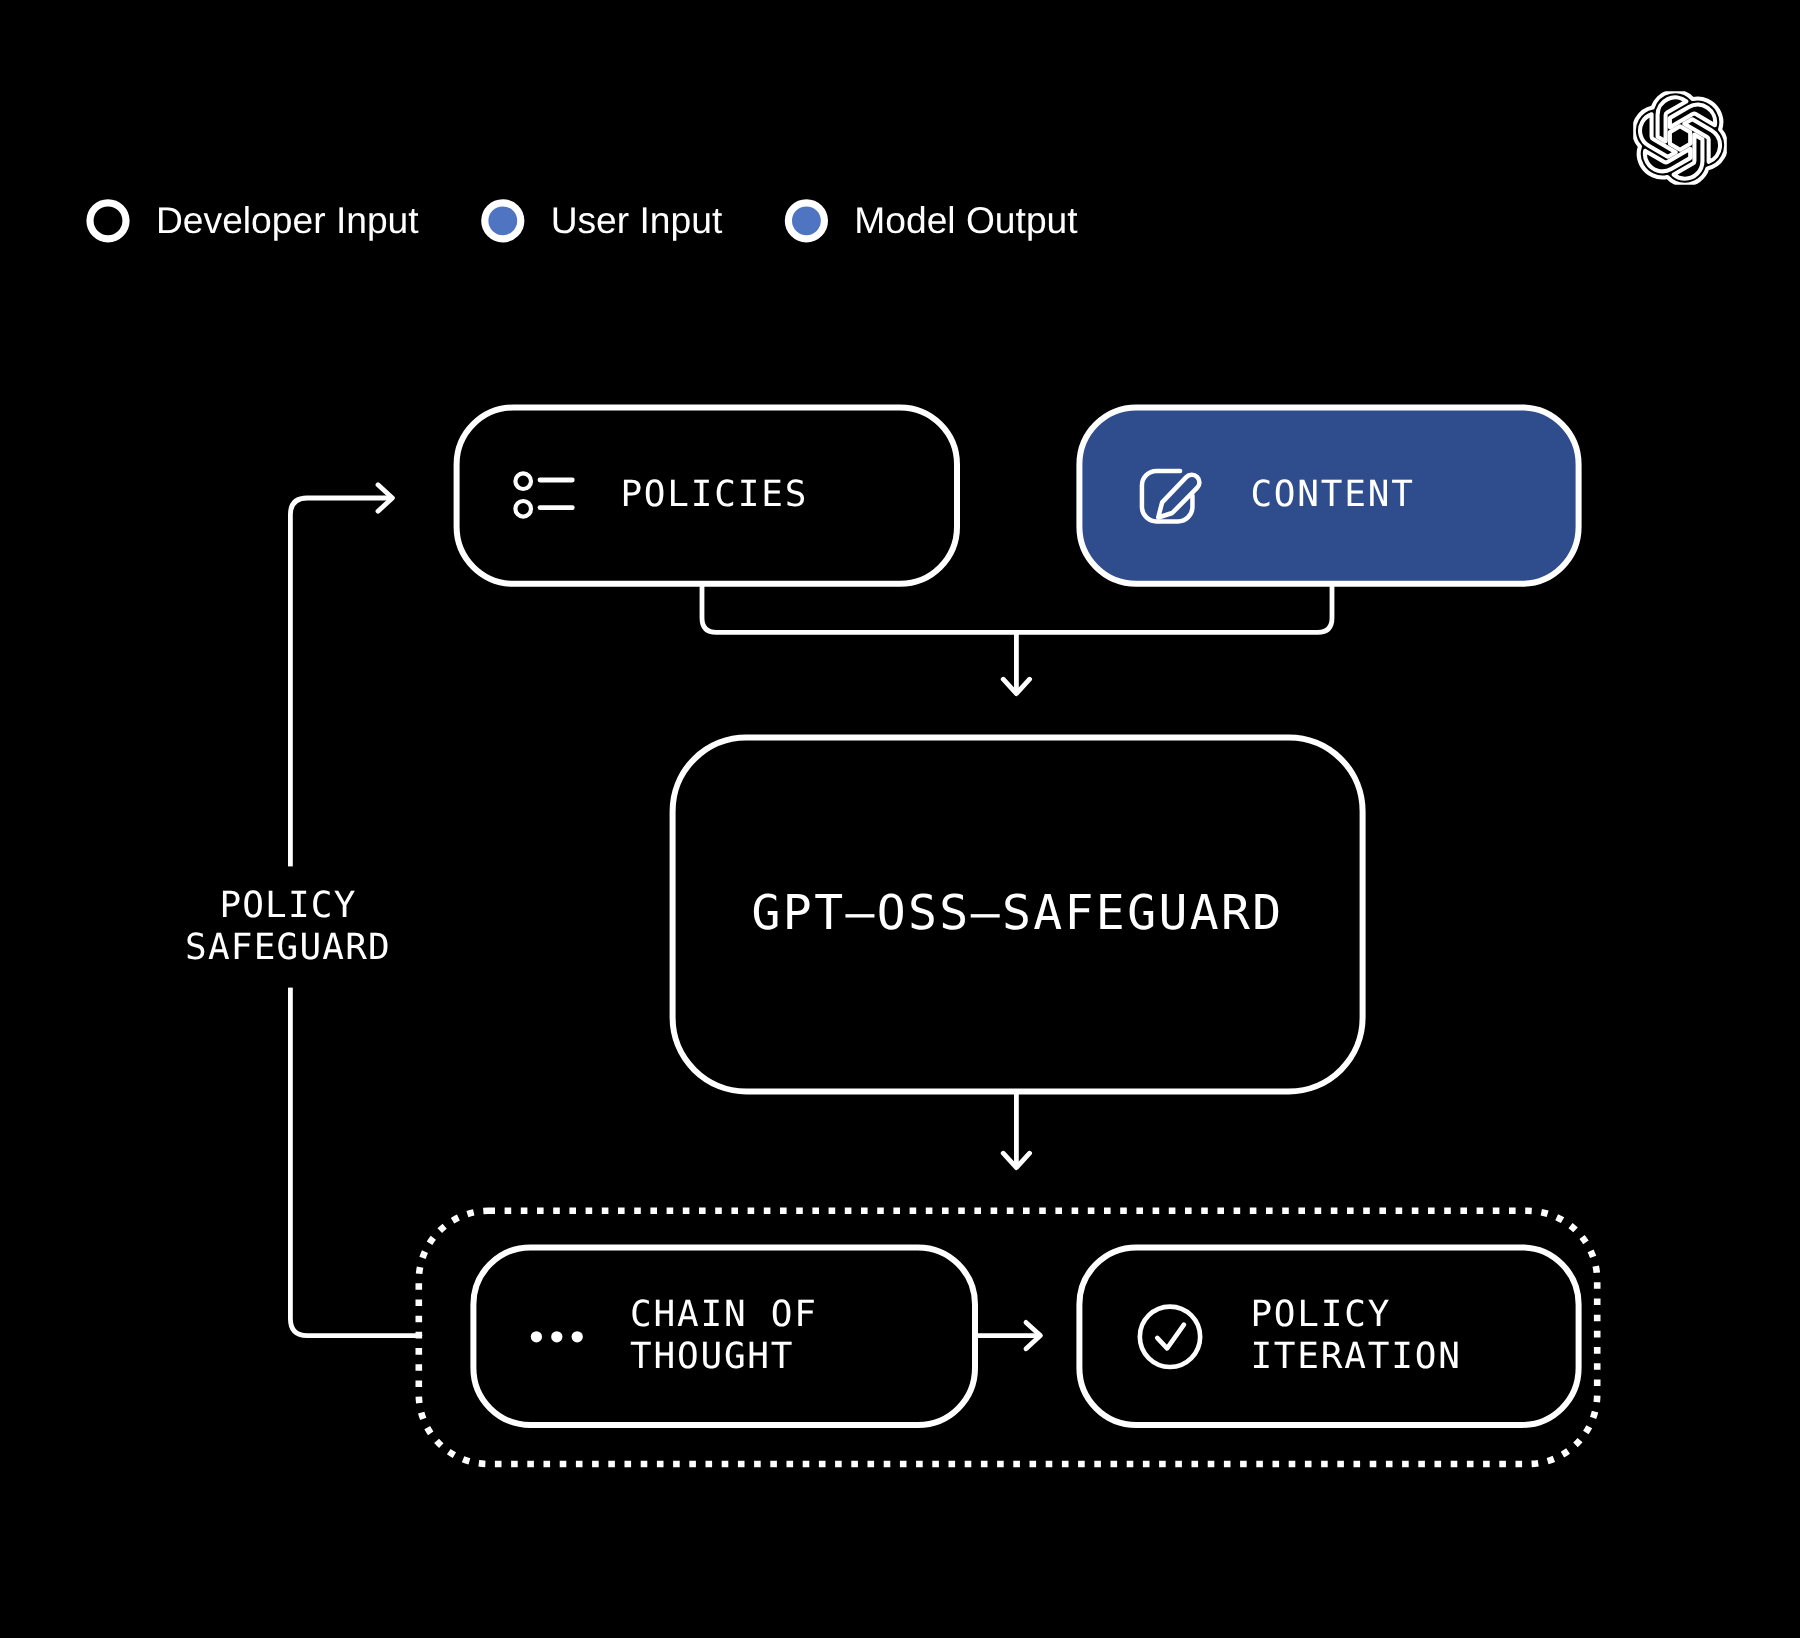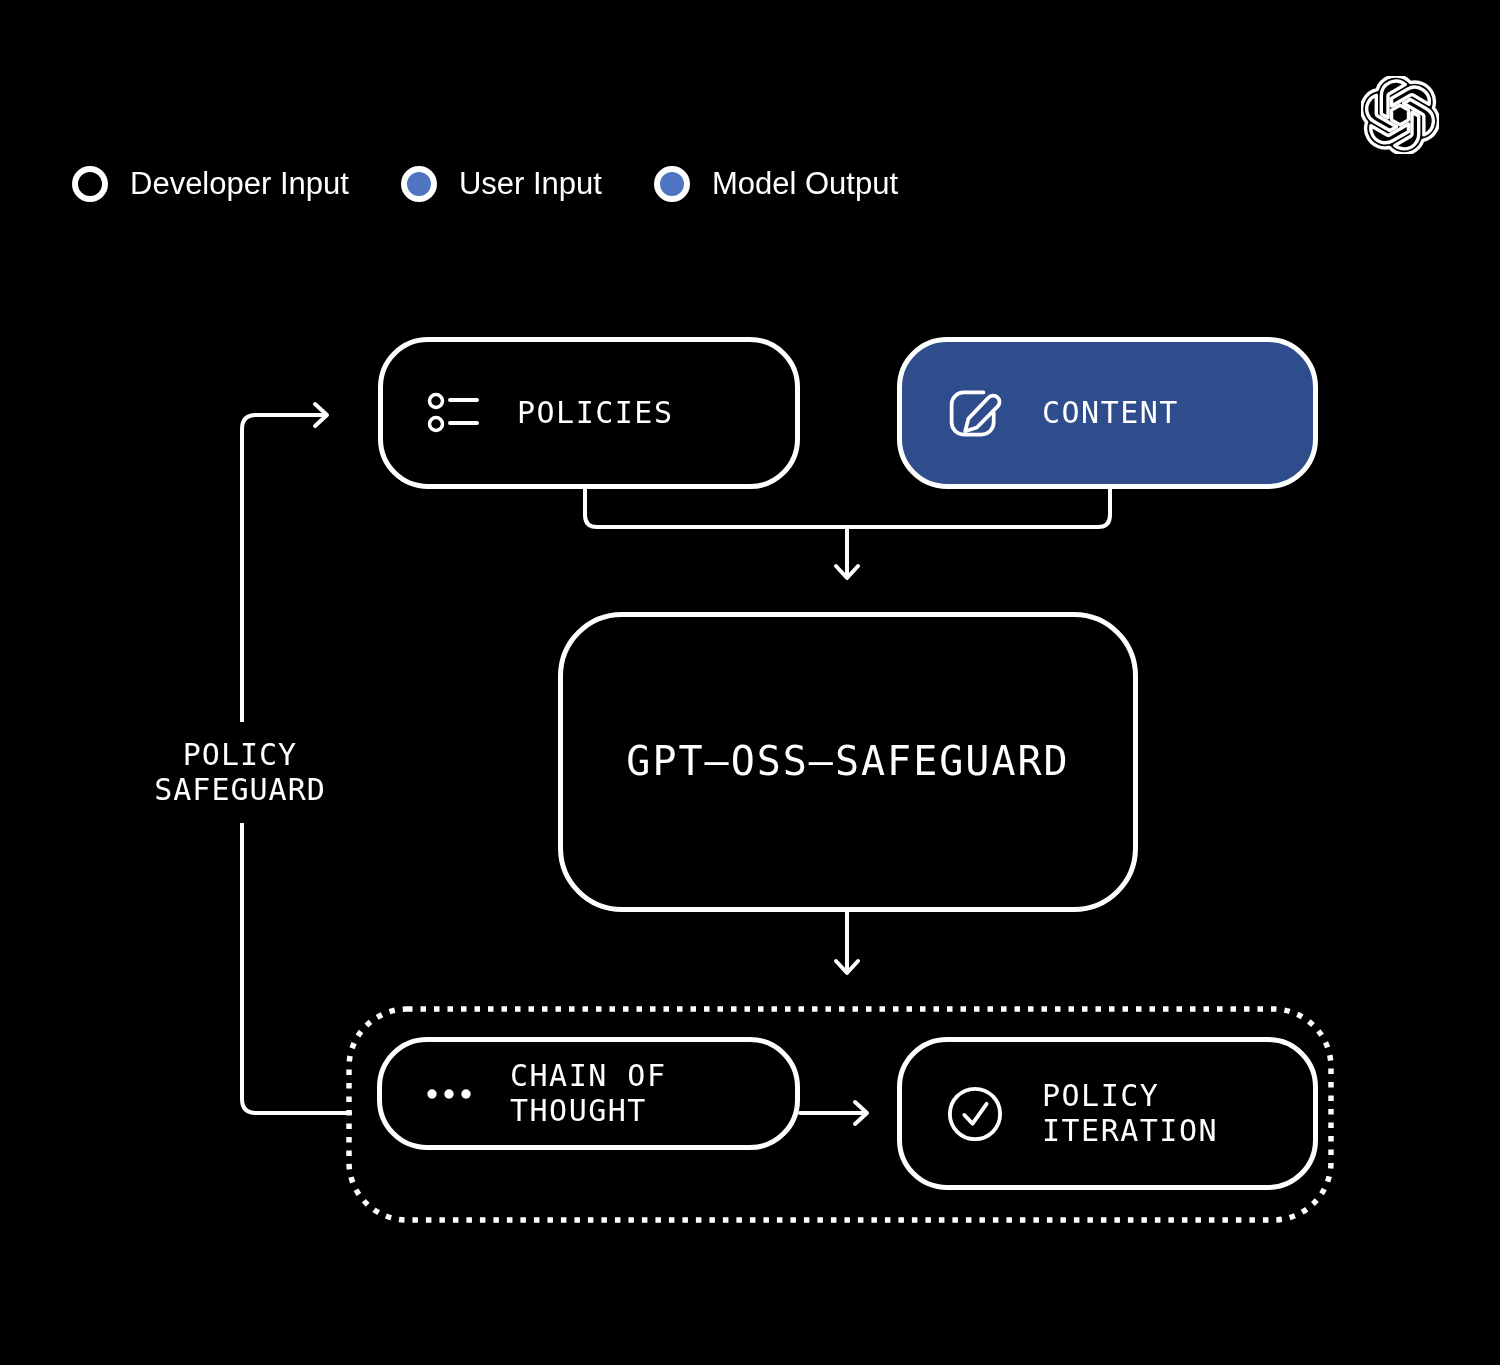--- a/index.html
+++ b/index.html
@@ -54,21 +54,21 @@
     font-size:30px; letter-spacing:1.5px; line-height:1.14;
     color:#fff; white-space:nowrap;
   }
   .node-policies{left:378px; top:337px; width:422px; height:152px;}
   .node-content {left:897px; top:337px; width:421px; height:152px;}
   .node-gpt{
     left:558px; top:612px; width:580px; height:300px;
     border-radius:64px; justify-content:center; padding-left:0; gap:0;
   }
   .node-gpt .mono{font-size:40px; letter-spacing:2px;}
-  .node-chain   {left:377px; top:1037px; width:423px; height:113px;}
+  .node-chain   {left:392px; top:1037px; width:423px; height:153px;}
   .node-decision{left:897px; top:1037px; width:421px; height:153px;}
 
   .icon{display:block; flex:0 0 auto;}
 
   
   .policy-iteration{
     left:240px; top:722px;
     transform:translateX(-50%);
     background:#000;
     padding:16px 10px;

